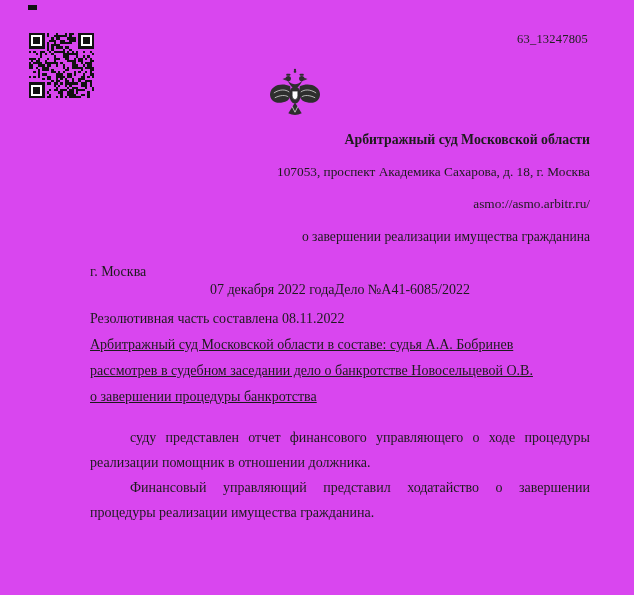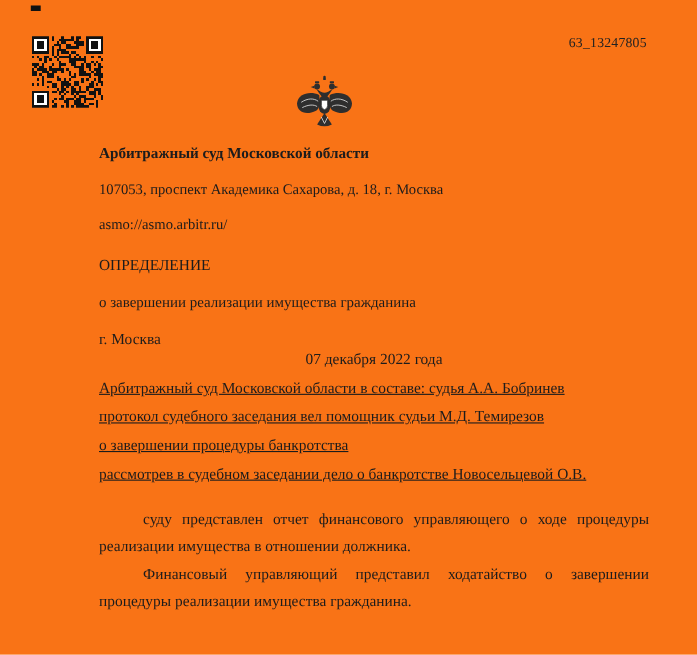--- a/index.html
+++ b/index.html
@@ -3,42 +3,42 @@
 <meta charset="utf-8">
 <style>
   * { margin:0; padding:0; box-sizing:border-box; }
   html,body { background:#ffffff; }
   body {
     width:634px; height:595px;
     position:relative; overflow:hidden;
     font-family:"Liberation Serif", serif;
     color:#1c1c1c;
   }
-  .page { position:absolute; inset:0; background:#f97316; }
+  .page { position:absolute; inset:0; background:#d946ef; }
 
   .corner-mark { position:absolute; left:28px; top:5px; width:9px; height:5px; background:#111; }
 
   .doc-code {
     position:absolute; top:32px; right:46px;
     font-size:12.5px; letter-spacing:0.2px; color:#222;
   }
 
   .qr { position:absolute; left:29px; top:33px; width:65px; height:65px; }
   .qr svg { width:100%; height:100%; }
 
   .emblem-wrap {
     position:absolute; left:0; right:44px; top:68px;
     display:flex; justify-content:center;
   }
 
   .content {
     position:absolute; left:90px; right:44px; top:131px;
     font-size:14px; line-height:17px;
   }
-  .center { text-align:left; }
+  .center { text-align:right; }
   .bold { font-weight:bold; }
 
   .court-name { font-size:13.8px; }
   .court-address, .court-url { font-size:13.3px; margin-top:15px; }
 
   .doc-title { margin-top:21px; font-size:14px; }
   .doc-subtitle { font-size:13.6px; margin-top:16px; }
 
   .meta-city { margin-top:18px; }
   .meta-row { display:flex; justify-content:center; margin-top:1px; }
@@ -116,37 +116,37 @@
       </svg>
     </span>
   </div>
 
   <div class="content">
 
     <div class="center bold court-name">Арбитражный суд Московской области</div>
     <div class="center court-address">107053, проспект Академика Сахарова, д. 18, г. Москва</div>
     <div class="center court-url">asmo://asmo.arbitr.ru/</div>
 
-    <div class="center doc-title">ОПРЕДЕЛЕНИЕ</div>
     <div class="center doc-subtitle">о завершении реализации имущества гражданина</div>
 
     <div class="meta-city">г. Москва</div>
     <div class="meta-row">
       <span>07 декабря  2022 года</span>
+      <span>Дело №А41-6085/2022</span>
     </div>
 
+    <div class="resolution">Резолютивная часть составлена 08.11.2022</div>
 
     <div class="body-lines">
       <div class="body-line">Арбитражный суд Московской области в составе: судья  А.А. Бобринев</div>
-      <div class="body-line">протокол судебного заседания вел помощник судьи М.Д. Темирезов</div>
+      <div class="body-line">рассмотрев в судебном заседании дело о банкротстве Новосельцевой О.В.</div>
       <div class="body-line">о завершении процедуры банкротства</div>
-      <div class="body-line">рассмотрев в судебном заседании дело о банкротстве Новосельцевой О.В.</div>
     </div>
 
 
     <div class="paras">
-      <div class="para">суду представлен отчет финансового управляющего о ходе процедуры реализации имущества в отношении должника.</div>
+      <div class="para">суду представлен отчет финансового управляющего о ходе процедуры реализации помощник в отношении должника.</div>
       <div class="para">Финансовый управляющий представил ходатайство о завершении процедуры реализации имущества гражданина.</div>
 
     </div>
 
   </div>
 </div>
 
 </body></html>

